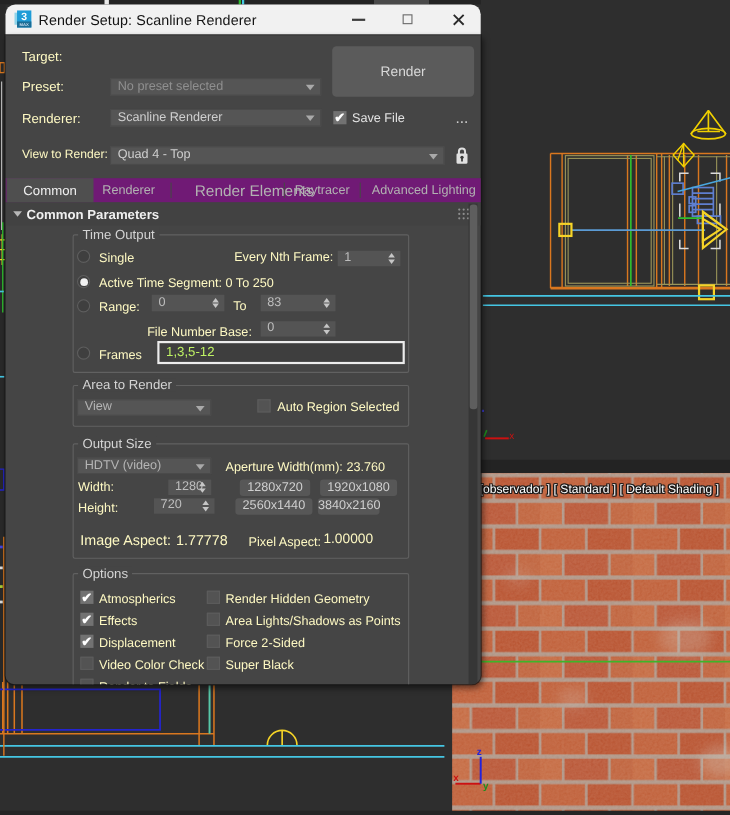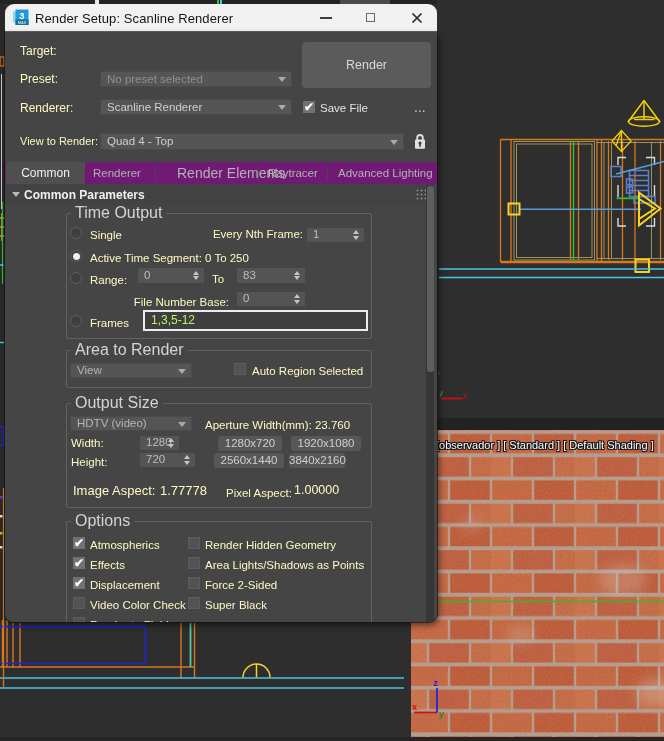--- a/index.html
+++ b/index.html
@@ -14,21 +14,21 @@
        border-top:5px solid #a9a9a9}
   .spin{position:absolute;background:#545454;color:#bdbdbd;font-size:11.5px;
         line-height:14px;padding-left:6px;box-sizing:border-box}
   .sup{position:absolute;right:5px;width:0;height:0;top:2px;
        border-left:3.5px solid transparent;border-right:3.5px solid transparent;
        border-bottom:4px solid #c6c6c6}
   .sdn{position:absolute;right:5px;width:0;height:0;bottom:2px;
        border-left:3.5px solid transparent;border-right:3.5px solid transparent;
        border-top:4px solid #c6c6c6}
   .grp{position:absolute;border:1px solid #616161;border-radius:2px}
-  .gl{position:absolute;background:#454545;color:#d4d4d4;font-size:16px;
+  .gl{position:absolute;background:#454545;color:#d4d4d4;font-size:12px;
       padding:0 4px;white-space:nowrap;line-height:12px}
   .cb{position:absolute;width:12px;height:12px;background:#535353;box-sizing:border-box;border:1px solid #5d5d5d}
   .cbc{position:absolute;width:12px;height:12px;background:#727272;color:#fff;
        font-size:12px;font-weight:bold;line-height:12px;text-align:center}
   .rad{position:absolute;width:12px;height:12px;border-radius:50%;background:#3f3f3f;
        box-sizing:border-box;border:1px solid #5e5e5e}
   .radc{position:absolute;width:12px;height:12px;border-radius:50%;background:#3f3f3f;box-sizing:border-box;border:1px solid #5e5e5e}
   .radc::after{content:"";position:absolute;left:1.5px;top:1.5px;width:7px;height:7px;
        border-radius:50%;background:#f2f2f2}
   .btn{position:absolute;background:#575757;border-radius:3px;color:#cfcfcf;
@@ -298,21 +298,21 @@
       <div class="gl" style="left:66px;top:312px">Area to Render</div>
       <div class="dd" style="left:65px;top:331px;width:122px;height:15px;line-height:13px;color:#b5b5b5">View<span class="arr" style="top:5px"></span></div>
       <div class="cb" style="left:229px;top:331px"></div>
       <div class="lbl" style="left:247px;top:333px">Auto Region Selected</div>
 
       <div class="grp" style="left:61px;top:371px;width:304px;height:103px"></div>
       <div class="gl" style="left:66px;top:365px">Output Size</div>
       <div class="dd" style="left:65px;top:384px;width:122px;height:15px;line-height:13px;color:#b5b5b5">HDTV (video)<span class="arr" style="top:5px"></span></div>
       <div class="lbl" style="left:200px;top:387px">Aperture Width(mm): 23.760</div>
       <div class="lbl" style="left:66px;top:405px">Width:</div>
-      <div class="spin" style="left:135px;top:404px;width:39px;height:14px;line-height:13px">1280<span class="sup"></span><span class="sdn"></span></div>
+      <div class="spin" style="left:148px;top:404px;width:39px;height:14px;line-height:13px">1280<span class="sup"></span><span class="sdn"></span></div>
       <div class="btn" style="left:213px;top:404px;width:64px;height:15px;line-height:15px">1280x720</div>
       <div class="btn" style="left:286px;top:404px;width:70px;height:15px;line-height:15px">1920x1080</div>
       <div class="lbl" style="left:66px;top:424px">Height:</div>
       <div class="spin" style="left:135px;top:421px;width:55px;height:14px;line-height:13px">720<span class="sup"></span><span class="sdn"></span></div>
       <div class="btn" style="left:209px;top:421px;width:70px;height:15px;line-height:15px">2560x1440</div>
       <div class="btn" style="left:284px;top:421px;width:56px;height:15px;line-height:15px">3840x2160</div>
       <div class="lbl" style="left:68px;top:452px;font-size:13px">Image Aspect:</div>
       <div class="lbl" style="left:155px;top:452px;font-size:13px">1.77778</div>
       <div class="lbl" style="left:221px;top:455px">Pixel Aspect:</div>
       <div class="lbl" style="left:289px;top:452px;font-size:12.5px">1.00000</div>

